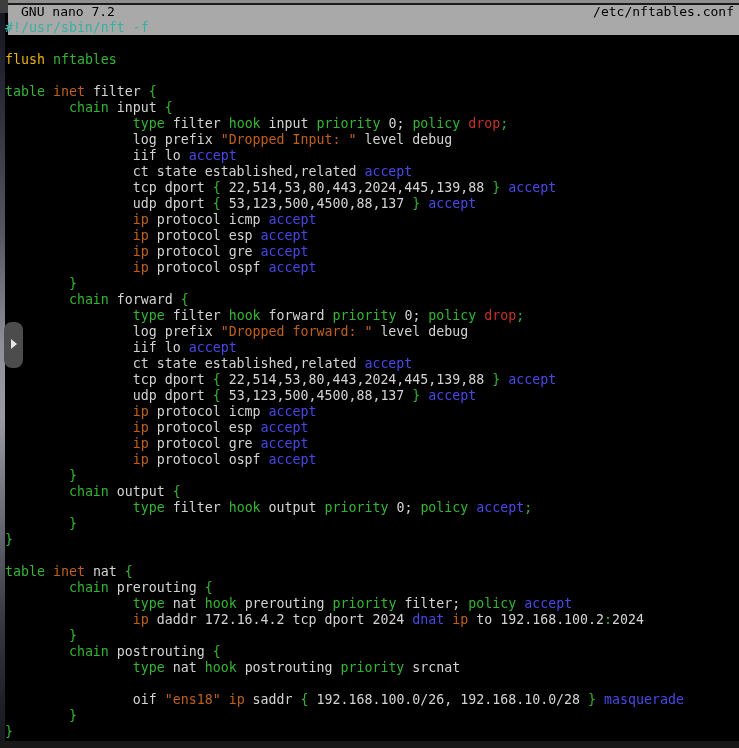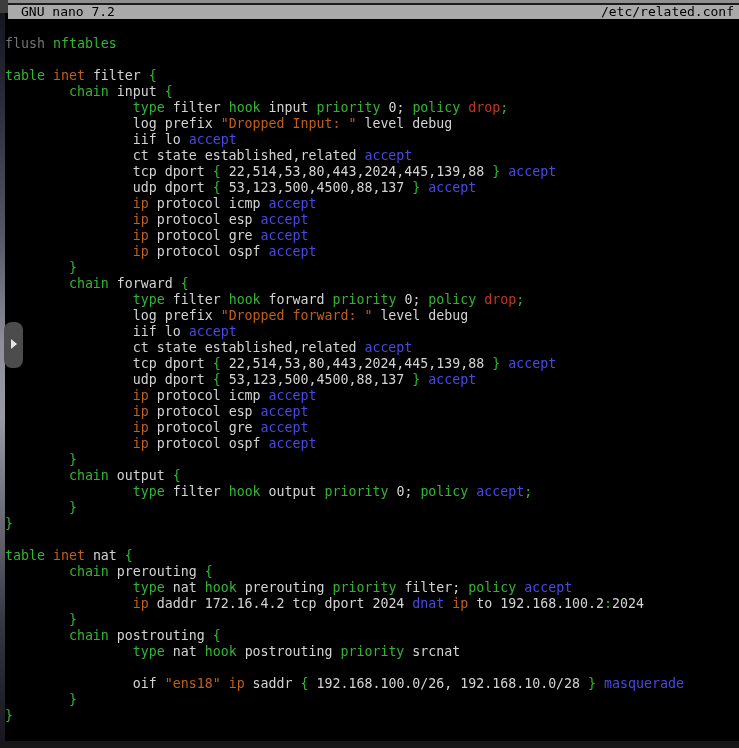--- a/index.html
+++ b/index.html
@@ -12,21 +12,21 @@
     position:absolute;left:0;top:13px;width:5px;height:735px;
     background:linear-gradient(180deg,#16161f 0%,#2b2b3a 12%,#565664 30%,
       #8f8f9a 45%,#9a9aa2 55%,#6d6d78 68%,#3a3a44 82%,#23232b 92%,#15151c 100%);
   }
   #corner-square{position:absolute;left:0;top:0;width:8px;height:13px;background:#3e3e3e;}
   
   #titlebar-wrap{position:absolute;left:8px;top:0;width:731px;height:19px;}
   #titlebar-topline{height:3px;background:#8f8f8f;}
   #titlebar-gap{height:2px;background:#1c1c1c;}
   #titlebar{
-    position:relative;height:14px;background:#a9a9a9;color:#000;
+    position:relative;height:30px;background:#a9a9a9;color:#000;
     font-size:13px;line-height:14px;
   }
   #app-title{position:absolute;left:13px;top:0;white-space:pre;}
   #file-path{position:absolute;right:5px;top:0;white-space:pre;}
   
   #editor{
     position:absolute;left:5px;top:20px;width:734px;height:720px;
     font-size:13.28px;line-height:16px;
   }
   .line{height:16px;white-space:pre;}
@@ -46,30 +46,31 @@
 </head>
 <body>
 
 <div id="screen">
 
   <div id="titlebar-wrap">
     <div id="titlebar-topline"></div>
     <div id="titlebar-gap"></div>
     <div id="titlebar" style="background: rgb(169, 169, 169);">
       <span id="app-title">GNU nano 7.2</span>
-      <span id="file-path">/etc/related.conf</span>
+      <span id="file-path">/etc/nftables.conf</span>
     </div>
   </div>
 
   <div id="corner-square"></div>
   <div id="desktop-sliver"></div>
 
   <div id="editor">
+      <div class="line"><span class="tok" style="color: rgb(56, 176, 160);">#!/usr/sbin/nft -f</span></div>
       <div class="line"></div>
-      <div class="line"><span class="tok" style="color: #737373;">flush</span><span class="tok" style="color: rgb(211, 211, 211);"> </span><span class="tok" style="color: rgb(51, 181, 51);">nftables</span></div>
+      <div class="line"><span class="tok" style="color: #eab308;">flush</span><span class="tok" style="color: rgb(211, 211, 211);"> </span><span class="tok" style="color: rgb(51, 181, 51);">nftables</span></div>
       <div class="line"></div>
       <div class="line"><span class="tok" style="color: rgb(51, 181, 51);">table</span><span class="tok" style="color: rgb(211, 211, 211);"> </span><span class="tok" style="color: rgb(192, 95, 26);">inet</span><span class="tok" style="color: rgb(211, 211, 211);"> filter </span><span class="tok" style="color: rgb(51, 181, 51);">{</span></div>
       <div class="line"><span class="tok" style="color: rgb(211, 211, 211);">        </span><span class="tok" style="color: rgb(51, 181, 51);">chain</span><span class="tok" style="color: rgb(211, 211, 211);"> input </span><span class="tok" style="color: rgb(51, 181, 51);">{</span></div>
       <div class="line"><span class="tok" style="color: rgb(211, 211, 211);">                </span><span class="tok" style="color: rgb(51, 181, 51);">type</span><span class="tok" style="color: rgb(211, 211, 211);"> filter </span><span class="tok" style="color: rgb(51, 181, 51);">hook</span><span class="tok" style="color: rgb(211, 211, 211);"> input </span><span class="tok" style="color: rgb(51, 181, 51);">priority</span><span class="tok" style="color: rgb(211, 211, 211);"> 0; </span><span class="tok" style="color: rgb(51, 181, 51);">policy</span><span class="tok" style="color: rgb(211, 211, 211);"> </span><span class="tok" style="color: rgb(196, 51, 40);">drop</span><span class="tok" style="color: rgb(51, 181, 51);">;</span></div>
       <div class="line"><span class="tok" style="color: rgb(211, 211, 211);">                log prefix </span><span class="tok" style="color: rgb(192, 95, 26);">"Dropped Input: "</span><span class="tok" style="color: rgb(211, 211, 211);"> level debug</span></div>
       <div class="line"><span class="tok" style="color: rgb(211, 211, 211);">                iif lo </span><span class="tok" style="color: rgb(72, 72, 232);">accept</span></div>
       <div class="line"><span class="tok" style="color: rgb(211, 211, 211);">                ct state established,related </span><span class="tok" style="color: rgb(72, 72, 232);">accept</span></div>
       <div class="line"><span class="tok" style="color: rgb(211, 211, 211);">                tcp dport </span><span class="tok" style="color: rgb(51, 181, 51);">{</span><span class="tok" style="color: rgb(211, 211, 211);"> 22,514,53,80,443,2024,445,139,88 </span><span class="tok" style="color: rgb(51, 181, 51);">}</span><span class="tok" style="color: rgb(211, 211, 211);"> </span><span class="tok" style="color: rgb(72, 72, 232);">accept</span></div>
       <div class="line"><span class="tok" style="color: rgb(211, 211, 211);">                udp dport </span><span class="tok" style="color: rgb(51, 181, 51);">{</span><span class="tok" style="color: rgb(211, 211, 211);"> 53,123,500,4500,88,137 </span><span class="tok" style="color: rgb(51, 181, 51);">}</span><span class="tok" style="color: rgb(211, 211, 211);"> </span><span class="tok" style="color: rgb(72, 72, 232);">accept</span></div>
       <div class="line"><span class="tok" style="color: rgb(211, 211, 211);">                </span><span class="tok" style="color: rgb(192, 95, 26);">ip</span><span class="tok" style="color: rgb(211, 211, 211);"> protocol icmp </span><span class="tok" style="color: rgb(72, 72, 232);">accept</span></div>

